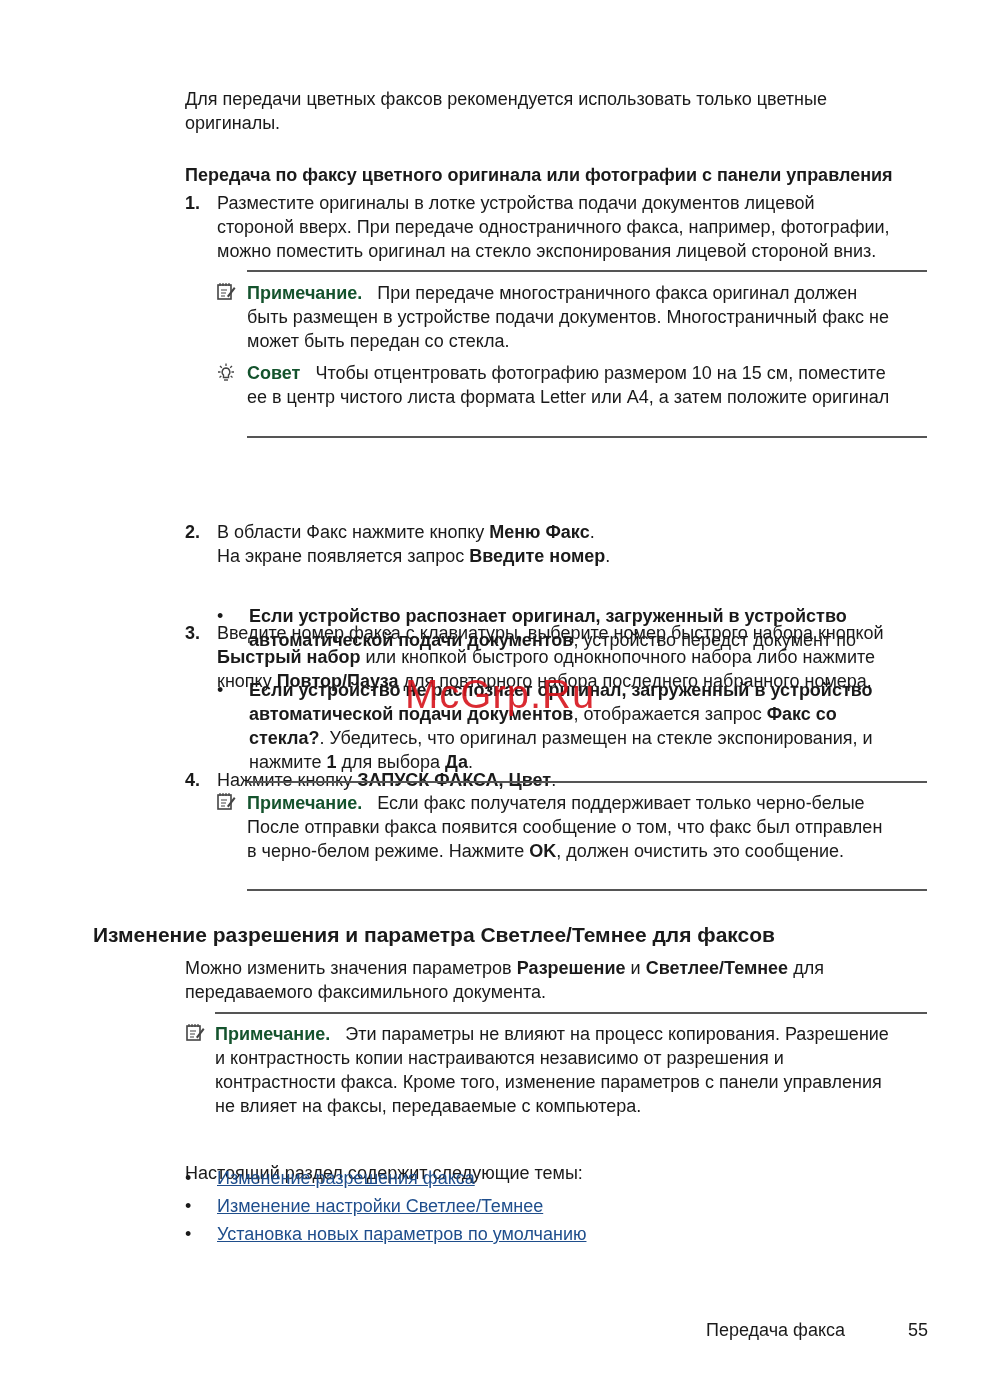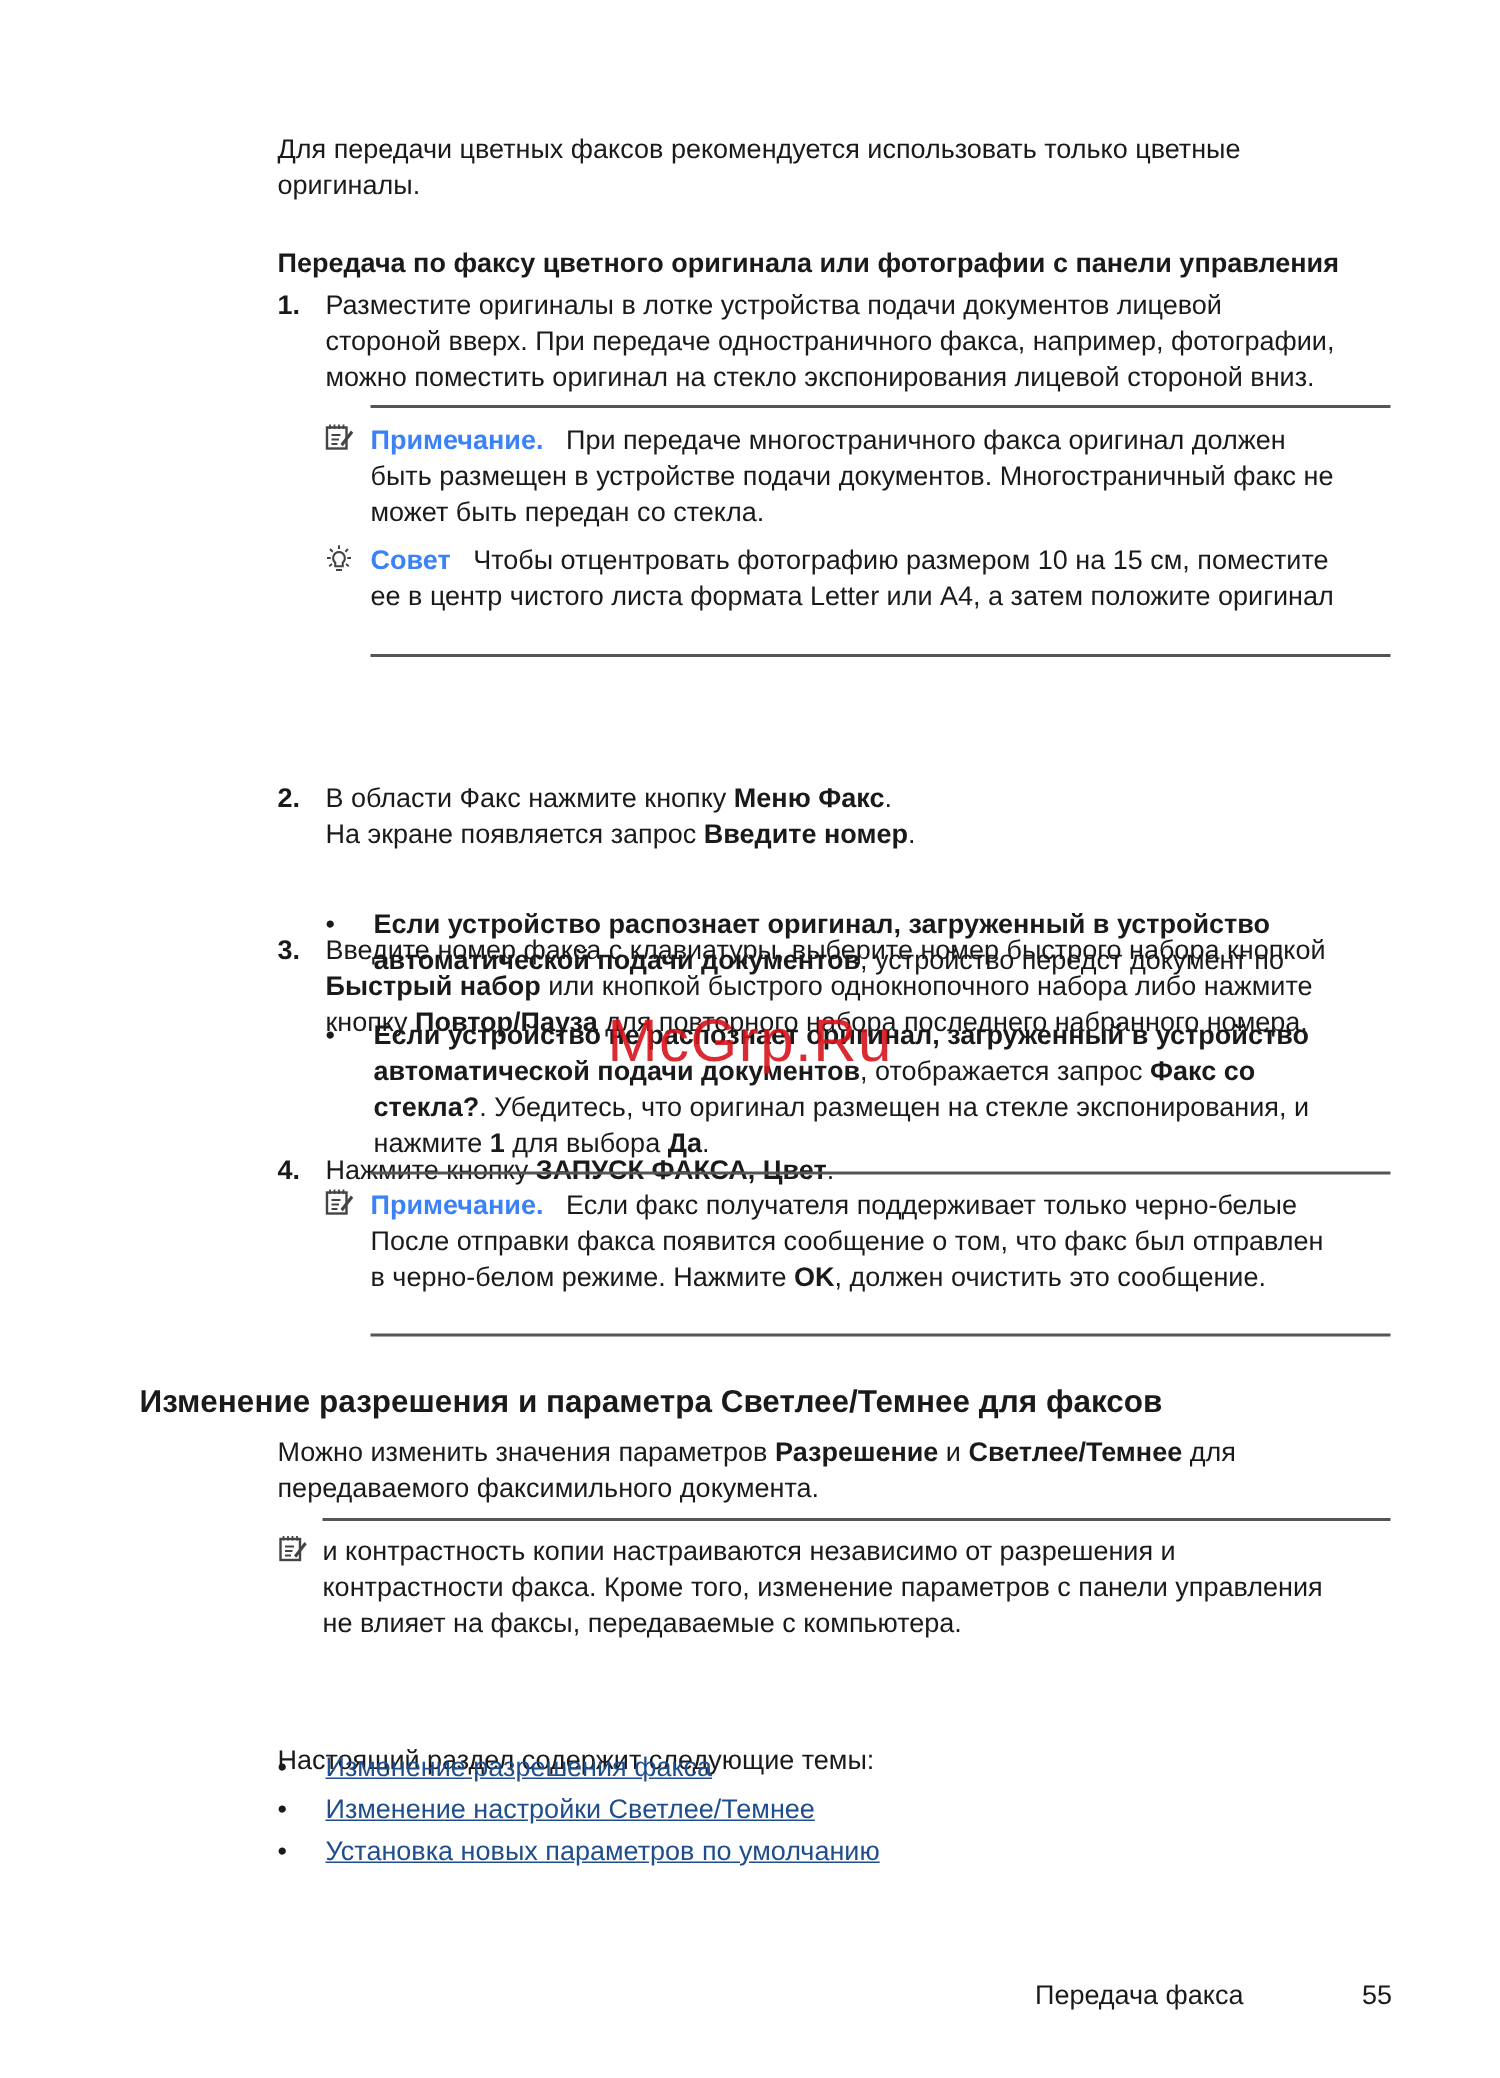--- a/index.html
+++ b/index.html
@@ -5,21 +5,21 @@
   html, body { margin:0; padding:0; background:#ffffff; }
   body { width:1000px; height:1385px; position:relative; overflow:hidden;
          font-family:"Liberation Sans", sans-serif; color:#1a1a1a; font-size:18px; }
   .abs { position:absolute; }
   .p { line-height:24px; font-size:18px; }
   .h3 { font-weight:bold; font-size:18px; line-height:24px; }
   .h2 { font-weight:bold; font-size:21px; line-height:26px; }
   .num { position:absolute; left:0; font-weight:bold; }
   .item { position:relative; padding-left:32px; }
   .rule { position:absolute; height:2px; background:#555; }
-  .label-note { color:#3b82f6; font-weight:bold; }
+  .label-note { color:#14532d; font-weight:bold; }
   b { font-weight:bold; }
   .bullet { position:absolute; left:0; }
   .link { color:#1f4e8c; text-decoration:underline; }
   .icon { position:absolute; width:20px; height:20px; }
   .watermark { position:absolute; left:405px; top:672px; color:#d6141c; 
                font-size:40px; line-height:44px; opacity:0.9; letter-spacing:1px; font-family:"Liberation Sans", sans-serif; }
   .footer { position:absolute; top:1320px; font-size:18px; }
 </style>
 </head>
 <body>
@@ -119,20 +119,21 @@
 </div>
 
 <div class="rule" style="left:215px; top:1012px; width:712px;"></div>
 <svg class="icon" style="left:185px; top:1022px;" viewBox="0 0 20 20">
   <rect x="2" y="4" width="13" height="14" fill="none" stroke="#444" stroke-width="1.6"></rect>
   <path d="M4 2 v3 M7 2 v3 M10 2 v3 M13 2 v3" stroke="#444" stroke-width="1.2"></path>
   <path d="M5 9 h6 M5 12 h5 M5 15 h4" stroke="#444" stroke-width="1.2"></path>
   <path d="M11 15 L18 6 L19.5 7.5 L12.5 16.5 Z" fill="#444"></path>
 </svg>
 <div class="abs p" style="left:215px; top:1022px;">
+  <div><span class="label-note">Примечание.</span>&nbsp;&nbsp; <span>Эти параметры не влияют на процесс копирования. Разрешение</span></div>
   <div>и контрастность копии настраиваются независимо от разрешения и</div>
   <div>контрастности факса. Кроме того, изменение параметров с панели управления</div>
   <div>не влияет на факсы, передаваемые с компьютера.</div>
 </div>
 
 <div class="abs p" style="left:185px; top:1131px;margin-top:30px;">Настоящий раздел содержит следующие темы:</div>
 <div class="abs p" style="left:185px; top:1164px; padding-left:32px; line-height:28px;">
   <div style="position:relative;">
     <span class="bullet" style="left:-32px;">•</span>
     <a class="link">Изменение разрешения факса</a>
@@ -140,14 +141,14 @@
   <div style="position:relative;">
     <span class="bullet" style="left:-32px;">•</span>
     <a class="link">Изменение настройки Светлее/Темнее</a>
   </div>
   <div style="position:relative;">
     <span class="bullet" style="left:-32px;">•</span>
     <a class="link">Установка новых параметров по умолчанию</a>
   </div>
 </div>
 
-<div class="footer" style="left:690px;">Передача факса</div>
+<div class="footer" style="left:706px;">Передача факса</div>
 <div class="footer" style="left:908px;">55</div>
 
 </body></html>

